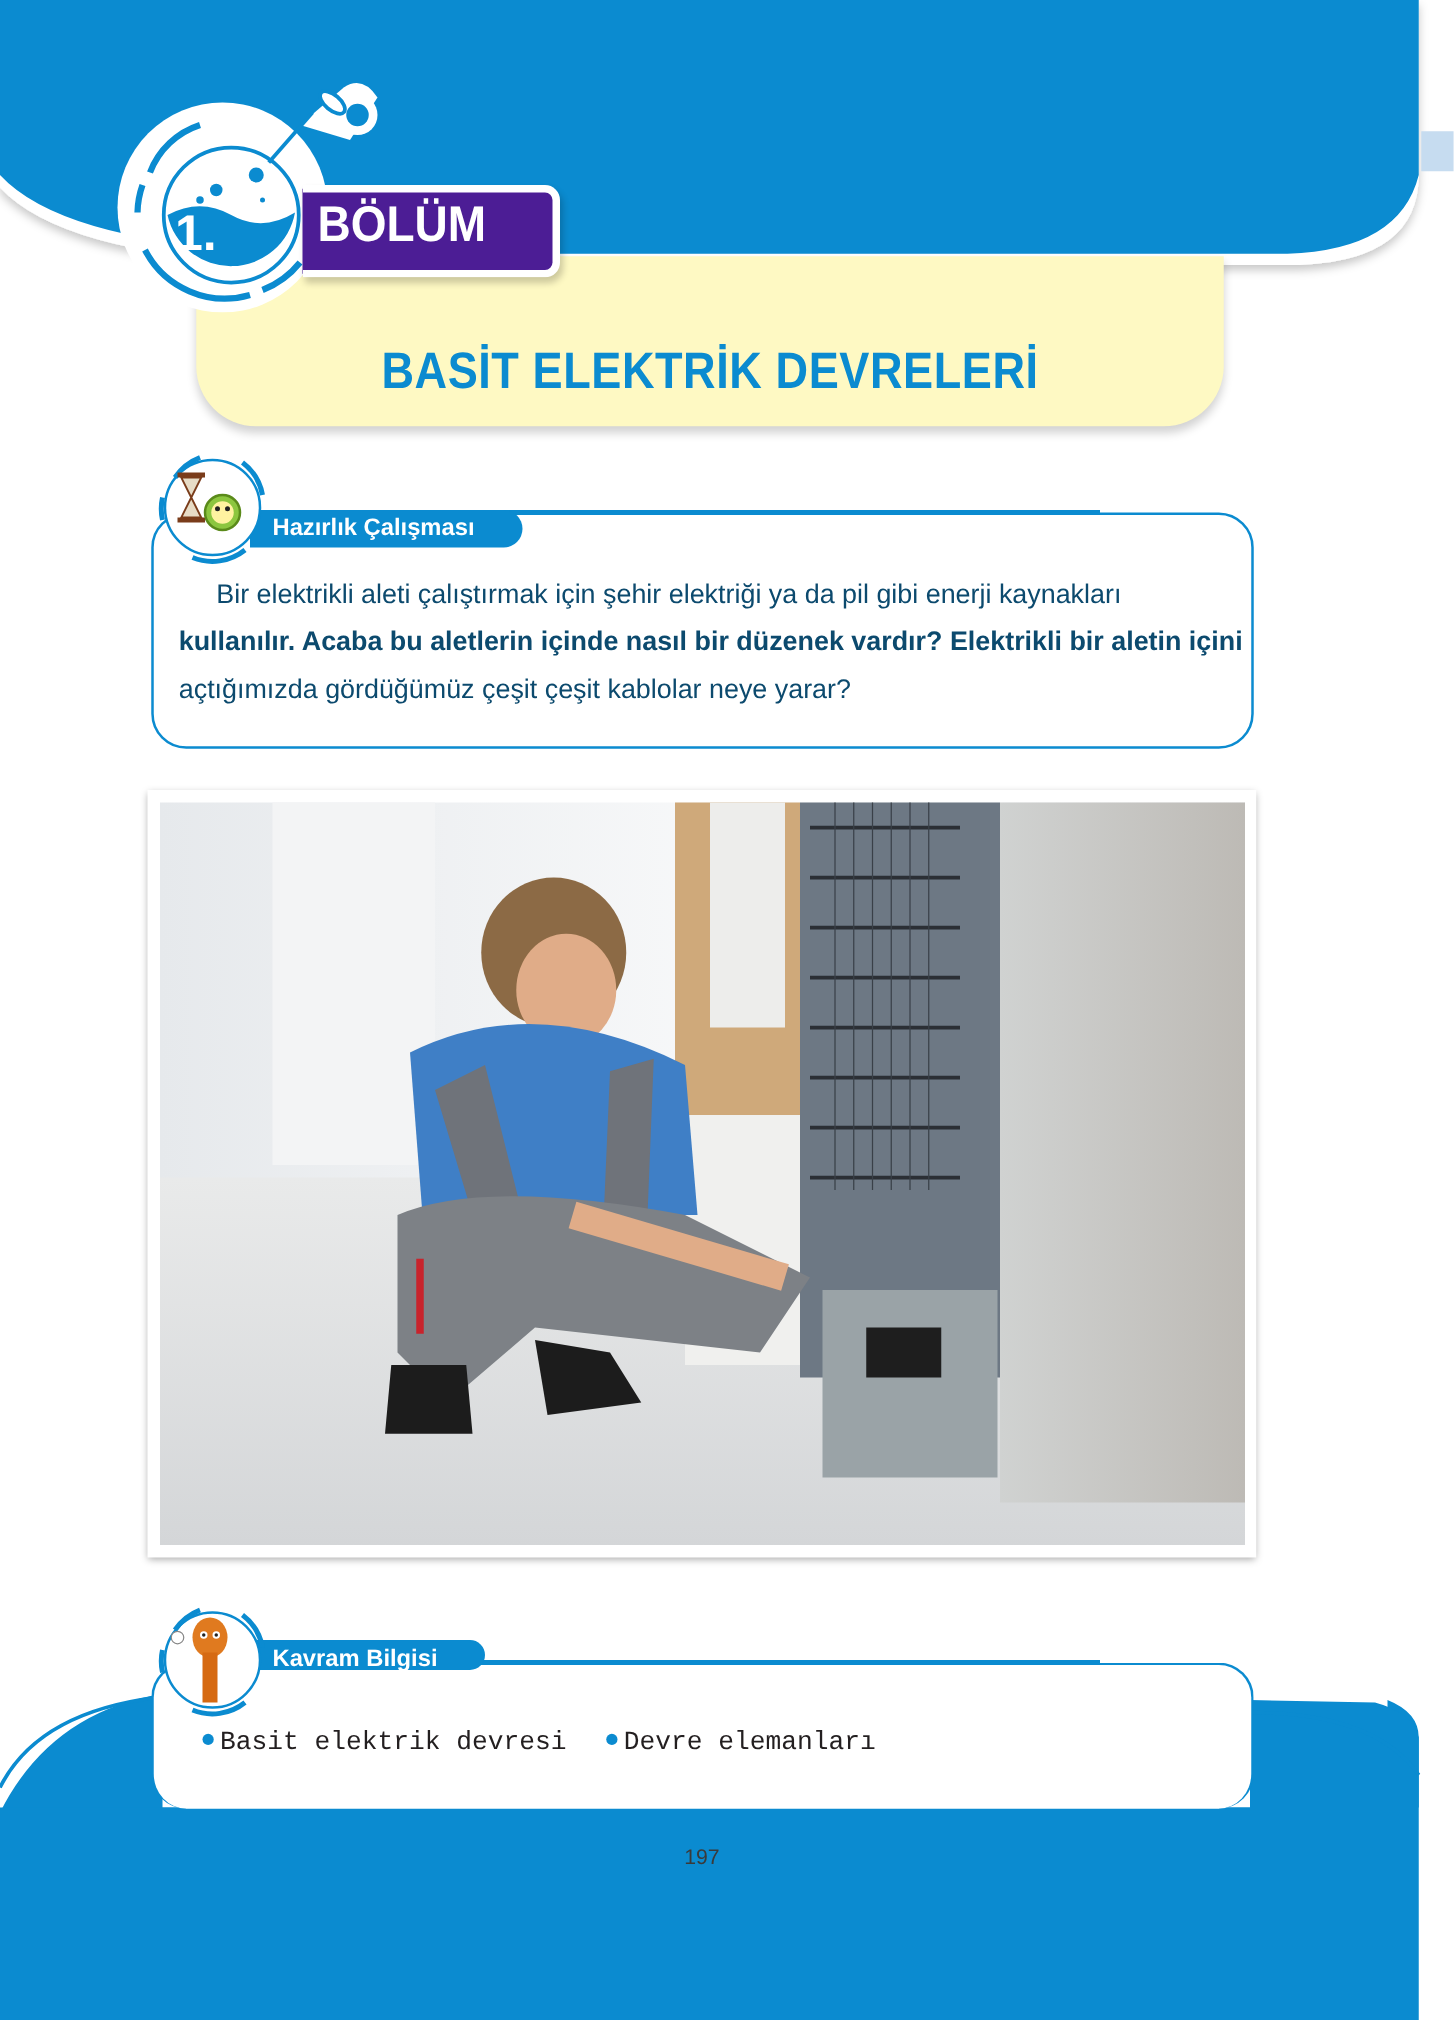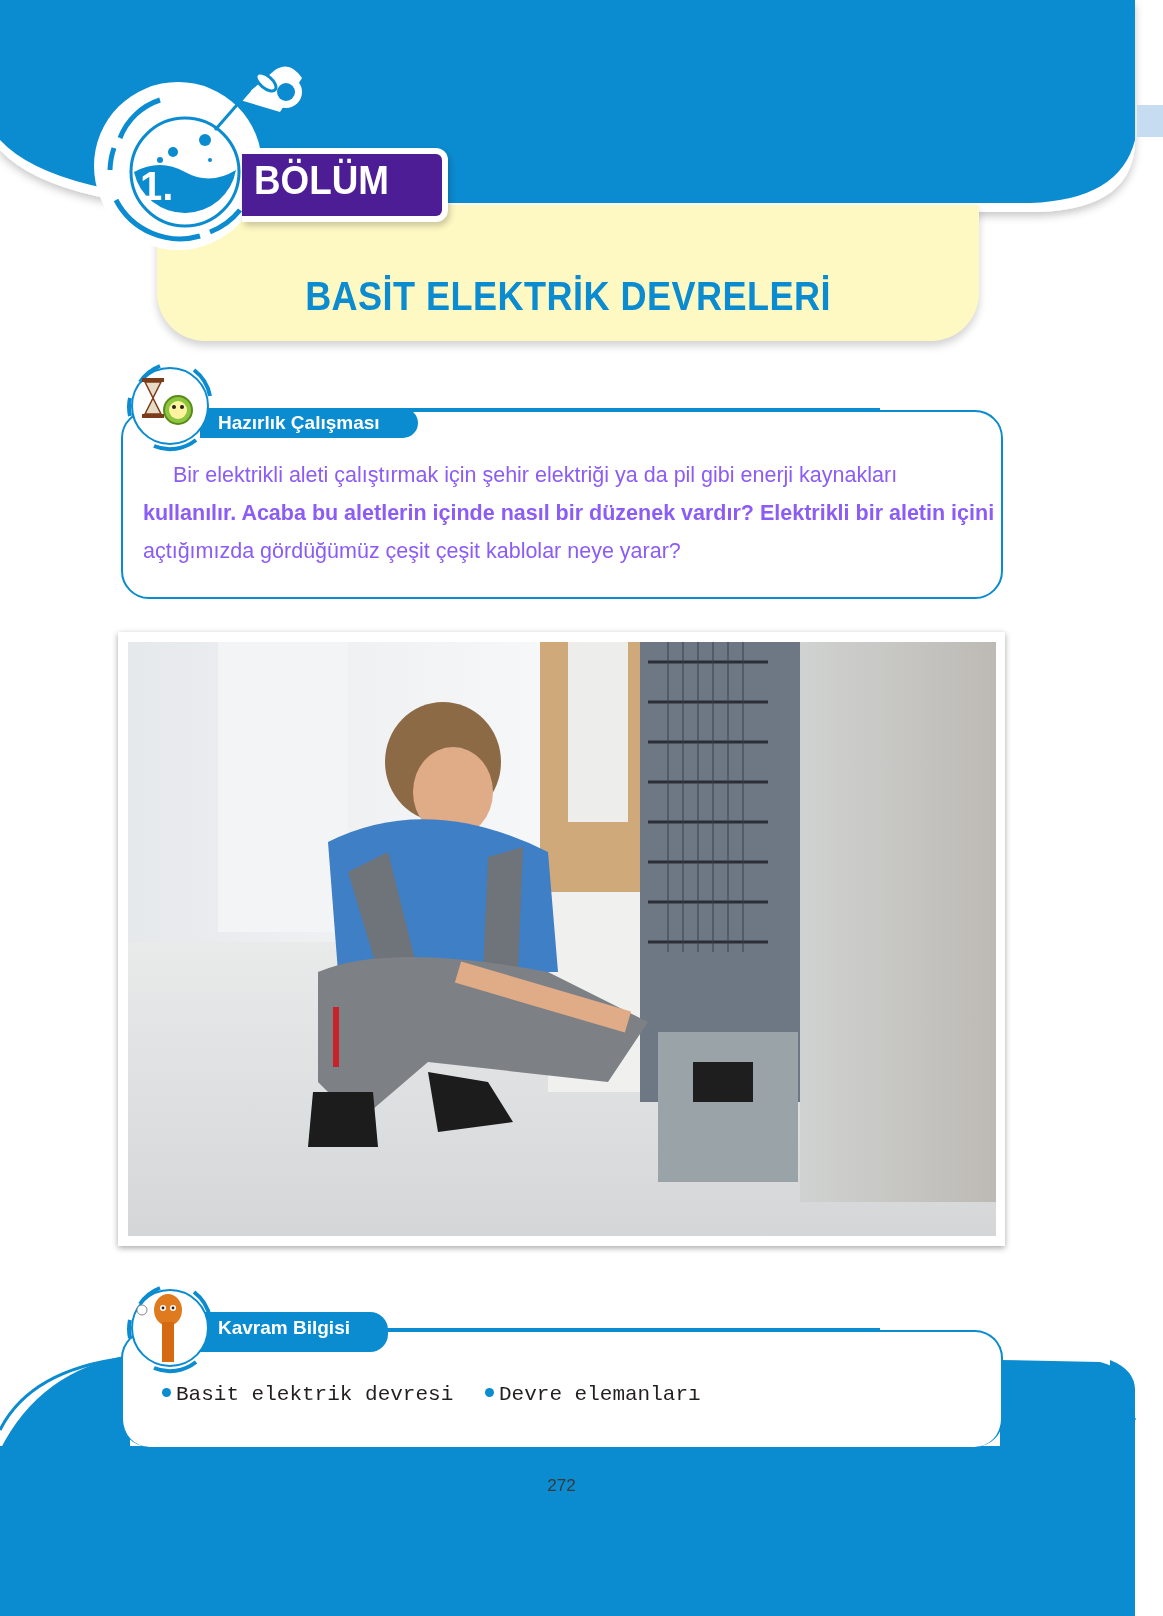--- a/index.html
+++ b/index.html
@@ -9,21 +9,21 @@
   #hdr-svg{position:absolute;left:0;top:0;}
   .side-tab{position:absolute;left:1137px;top:105px;width:26px;height:32px;background:#c6dcf0;}
   .title-card{position:absolute;left:157px;top:205px;width:822px;height:136px;background:#fef9c3;border-radius:0 0 48px 48px;box-shadow:0 5px 8px rgba(0,0,0,0.18);}
   .title-text{position:absolute;left:0;right:0;top:68px;text-align:center;font-weight:bold;font-size:41px;color:#0b8bd0;transform:scaleX(0.88);letter-spacing:0.5px;}
   .bolum-pill{position:absolute;left:242px;top:148px;width:200px;height:62px;border:6px solid #fff;border-left:none;border-radius:0 12px 12px 0;background:#4c1d95;box-shadow:2px 4px 6px rgba(0,0,0,0.2);}
   .bolum-text{position:absolute;left:12px;top:4px;font-weight:bold;font-size:40px;color:#fff;transform:scaleX(0.92);transform-origin:left;}
   
   .sec-box{position:absolute;border:2px solid #0b8bd0;border-radius:28px;background:#fff;}
   .sec-pill{position:absolute;height:30px;background:#0b8bd0;border-radius:0 18px 18px 0;color:#fff;font-weight:bold;font-size:19px;line-height:30px;padding-left:18px;}
   .sec-line{position:absolute;height:4px;background:#0b8bd0;}
-  .para{position:absolute;font-size:21.5px;color:#8b5cf6;line-height:38px;}
+  .para{position:absolute;font-size:21.5px;color:#0c4a6e;line-height:38px;}
   .photo-frame{position:absolute;left:118px;top:632px;width:887px;height:614px;background:#fff;box-shadow:0 2px 6px rgba(0,0,0,0.35);}
   .bullet{position:absolute;font-size:21px;color:#231f20;font-family:Liberation Mono, monospace;}
   .bullet .dot{display:inline-block;width:9px;height:9px;border-radius:50%;background:#0b8bd0;margin-right:5px;vertical-align:middle;position:relative;top:-2px;}
   .page-num{position:absolute;left:0;width:1163px;top:1476px;text-align:center;font-size:17px;color:#3a3a3a;padding-right:40px;box-sizing:border-box;}
 </style>
 </head>
 <body>
 
 <svg id="hdr-svg" width="1163" height="260">
   <defs>
@@ -142,21 +142,21 @@
 
 <svg class="abs" style="left:0;top:1330px" width="1163" height="286">
   <path d="M0,286 V120 Q40,40 130,25 L130,116 L1135,116 L1135,60 Q1135,40 1110,30 L1110,286 Z" fill="#0b8bd0"></path>
   <path d="M0,100 Q30,40 125,28" fill="none" stroke="#0b8bd0" stroke-width="3"></path>
   <path d="M0,286 H1135 V60 Q1130,40 1100,32 L1000,30 V116 H0 Z" fill="#0b8bd0"></path>
   <path d="M1000,40 Q1100,40 1135,90" fill="none" stroke="#0b8bd0" stroke-width="3"></path>
 </svg>
 
 <div class="sec-box" style="left:121px;top:1330px;width:878px;height:115px;border-bottom:none;border-radius:28px 28px 28px 28px;"></div>
 <div class="sec-line" style="left:380px;top:1328px;width:500px;"></div>
-<div class="sec-pill" style="left:200px;top:1312px;width:170px;height:40px;line-height:32px;">Kavram Bilgisi</div>
+<div class="sec-pill" style="left:200px;top:1312px;width:170px;height:24px;line-height:32px;">Kavram Bilgisi</div>
 <svg class="abs" style="left:124px;top:1282px" width="92" height="92">
   <circle cx="46" cy="46" r="38" fill="#fff" stroke="#0b8bd0" stroke-width="2"></circle>
   <g fill="none" stroke="#0b8bd0" stroke-width="4">
     <path d="M16,22 A42,42 0 0 1 36,6"></path>
     <path d="M6,56 A42,42 0 0 1 6,38"></path>
     <path d="M70,10 A42,42 0 0 1 86,36"></path>
     <path d="M30,86 A42,42 0 0 0 72,80"></path>
   </g>
   <ellipse cx="44" cy="28" rx="14" ry="16" fill="#e07a1f"></ellipse>
   <rect x="38" y="40" width="12" height="40" fill="#d66a12"></rect>
@@ -166,13 +166,13 @@
     <circle cx="49" cy="26" r="1.4" fill="#222"></circle>
   <circle cx="18" cy="28" r="5" fill="#fff" stroke="#888" stroke-width="1"></circle>
 </svg>
 <div class="bullet" style="left:162px;top:1383px;">
   <span class="dot"></span><span>Basit elektrik devresi</span>
 </div>
 <div class="bullet" style="left:485px;top:1383px;">
   <span class="dot"></span><span>Devre elemanları</span>
 </div>
 
-<div class="page-num">272</div>
+<div class="page-num">197</div>
 
 </body></html>

